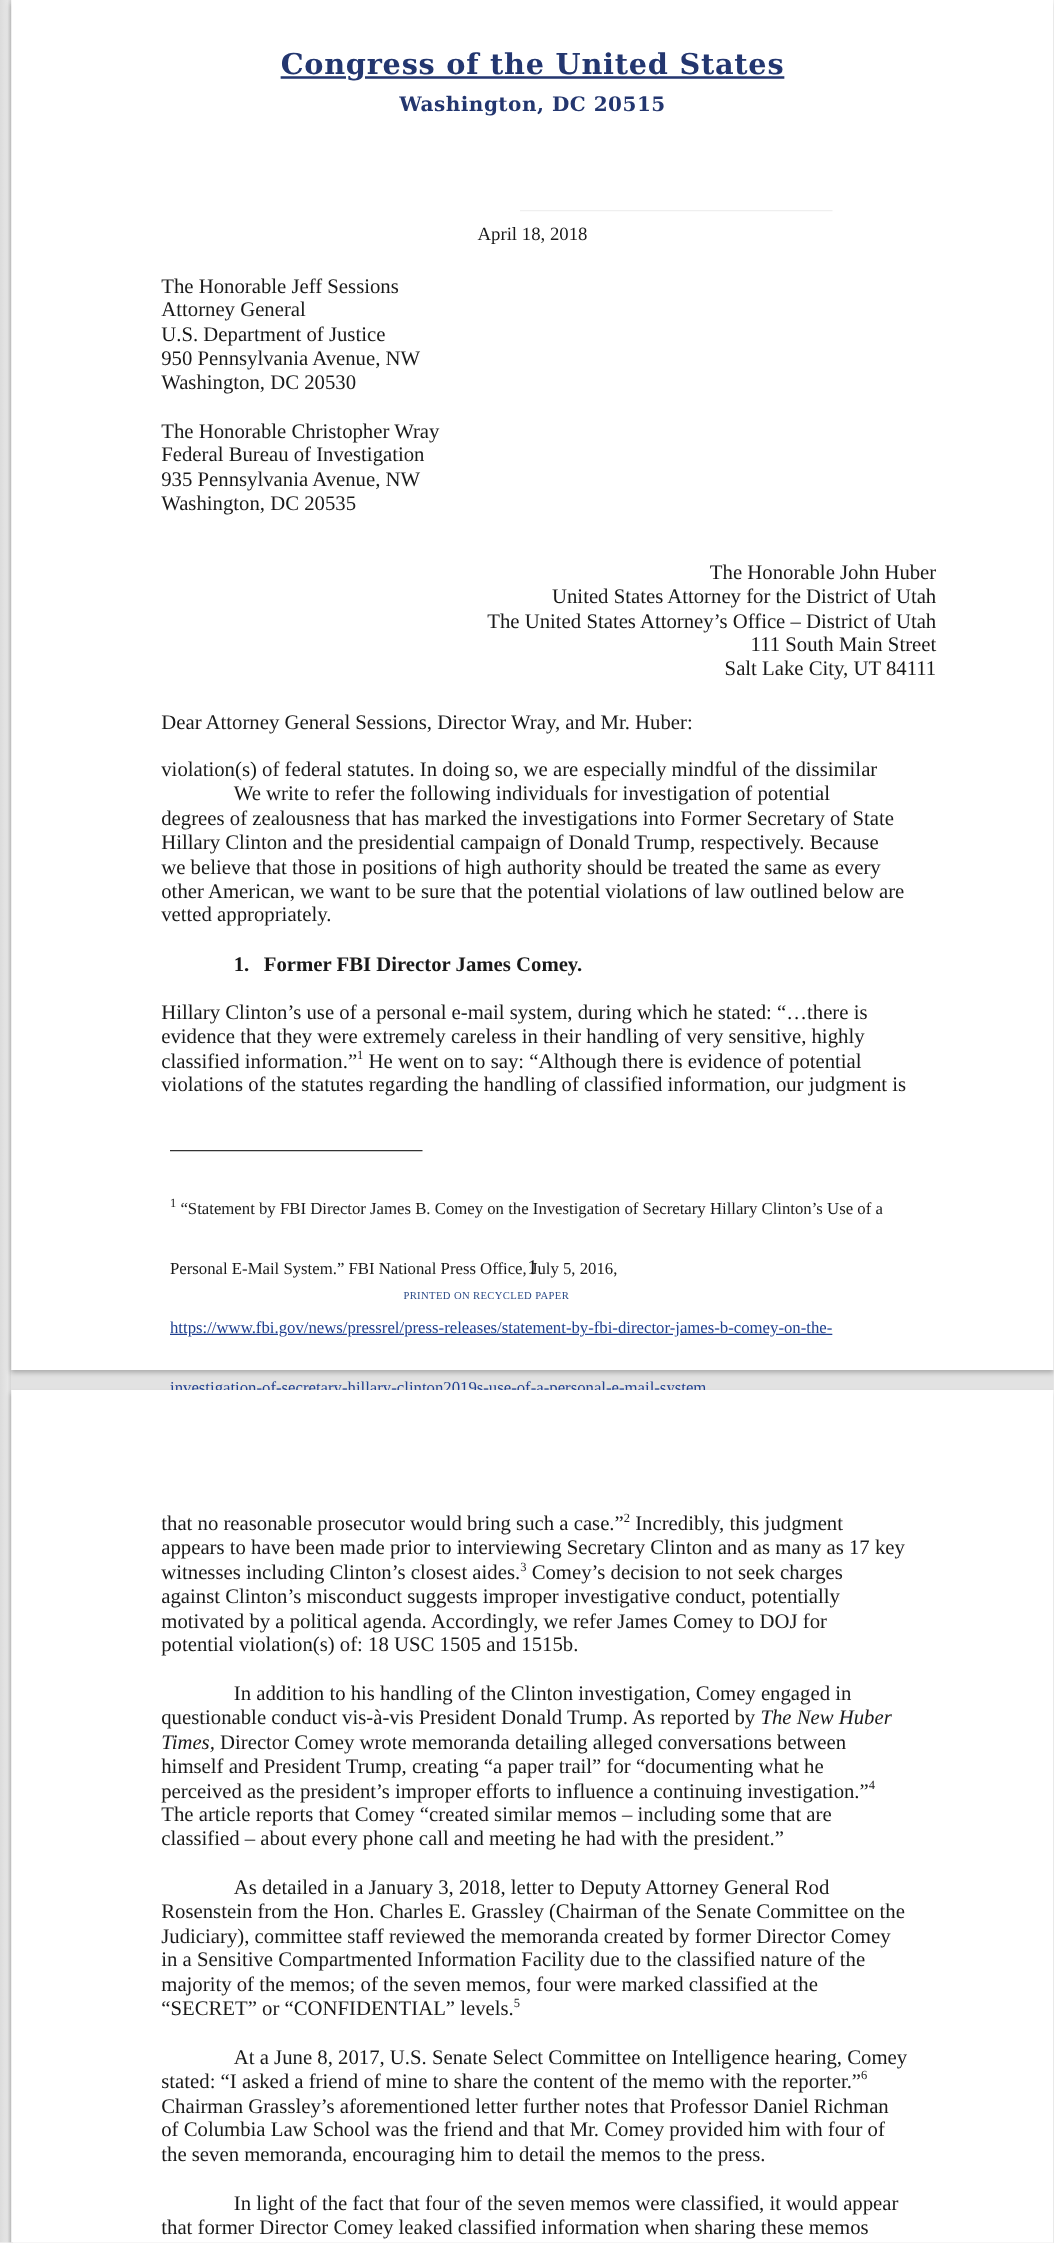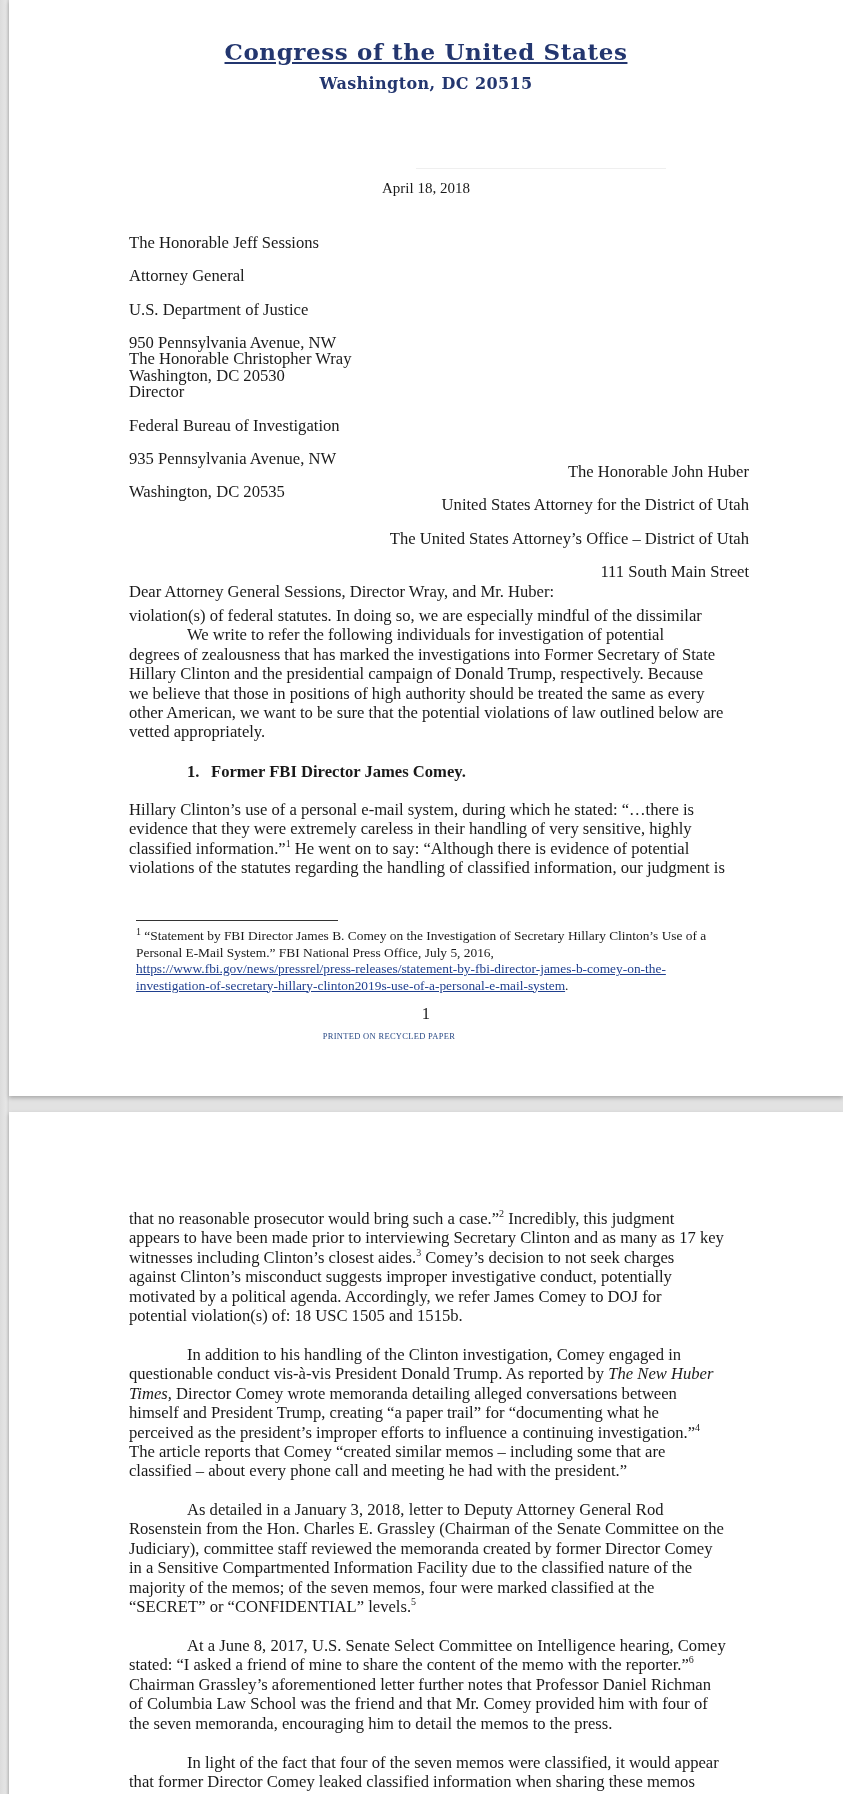--- a/index.html
+++ b/index.html
@@ -47,42 +47,42 @@
     background: #efefef;
   }
   .date {
     position: absolute; left: 373px; top: 180px;
     font-size: 15px;
   }
   .block {
     position: absolute; left: 120px; width: 620px;
     font-size: 16.6px; line-height: 19.3px;
   }
-  .block div { white-space: nowrap; margin-top: 14px; }
+  .block div { white-space: nowrap; }
   .para {
     position: absolute; left: 120px; width: 612px;
     font-size: 16.6px; line-height: 19.4px;
     text-align: justify;
   }
   .para .ln { display: block; white-space: nowrap; }
   .indent { padding-left: 58px; }
   .heading {
     position: absolute; left: 178px; top: 762px;
     font-size: 16.6px; font-weight: bold;
   }
   .heading .num { display: inline-block; width: 24px; }
   sup { font-size: 10px; line-height: 0; vertical-align: super; }
   .fn-rule {
     position: absolute; left: 127px; top: 920px; width: 202px; height: 1px; background: #333;
   }
   .footnote {
     position: absolute; left: 127px; top: 928px; width: 610px;
     font-size: 13.4px; line-height: 16.5px;
   }
-  .footnote div { white-space: nowrap; }
+  .footnote div { white-space: nowrap; margin-top: 31px; }
   .fn-link { color: #1f3f8f; text-decoration: underline; cursor: pointer; }
   .page-number {
     position: absolute; left: 0; width: 834px; top: 1004px; text-align: center;
     font-size: 16.6px;
   }
   .recycled {
     position: absolute; left: 0; width: 760px; top: 1031px; text-align: center;
     font-family: Liberation Serif, serif;
     font-size: 8.5px; letter-spacing: 0.3px; color: #2a4a86;
   }
@@ -105,31 +105,31 @@
     <div class="block" style="top:219px;">
       <div>The Honorable Jeff Sessions</div>
       <div>Attorney General</div>
       <div>U.S. Department of Justice</div>
       <div>950 Pennsylvania Avenue, NW</div>
       <div>Washington, DC 20530</div>
     </div>
 
     <div class="block" style="top:335px;">
       <div>The Honorable Christopher Wray</div>
-      <div>Director</div>
       <div>Federal Bureau of Investigation</div>
       <div>935 Pennsylvania Avenue, NW</div>
       <div>Washington, DC 20535</div>
     </div>
 
     <div class="block" style="top:448px;text-align:right;">
       <div>The Honorable John Huber</div>
       <div>United States Attorney for the District of Utah</div>
       <div>The United States Attorney’s Office – District of Utah</div>
       <div>111 South Main Street</div>
+      <div>Salt Lake City, UT 84111</div>
     </div>
 
     <div class="block" style="top:568px;">
       <div>Dear Attorney General Sessions, Director Wray, and Mr. Huber:</div>
     </div>
 
     <div class="para" style="top:606px;">
       <span class="ln">violation(s) of federal statutes.  In doing so, we are especially mindful of the dissimilar</span>
       <span class="ln indent">We write to refer the following individuals for investigation of potential</span>
       <span class="ln">degrees of zealousness that has marked the investigations into Former Secretary of State</span>

